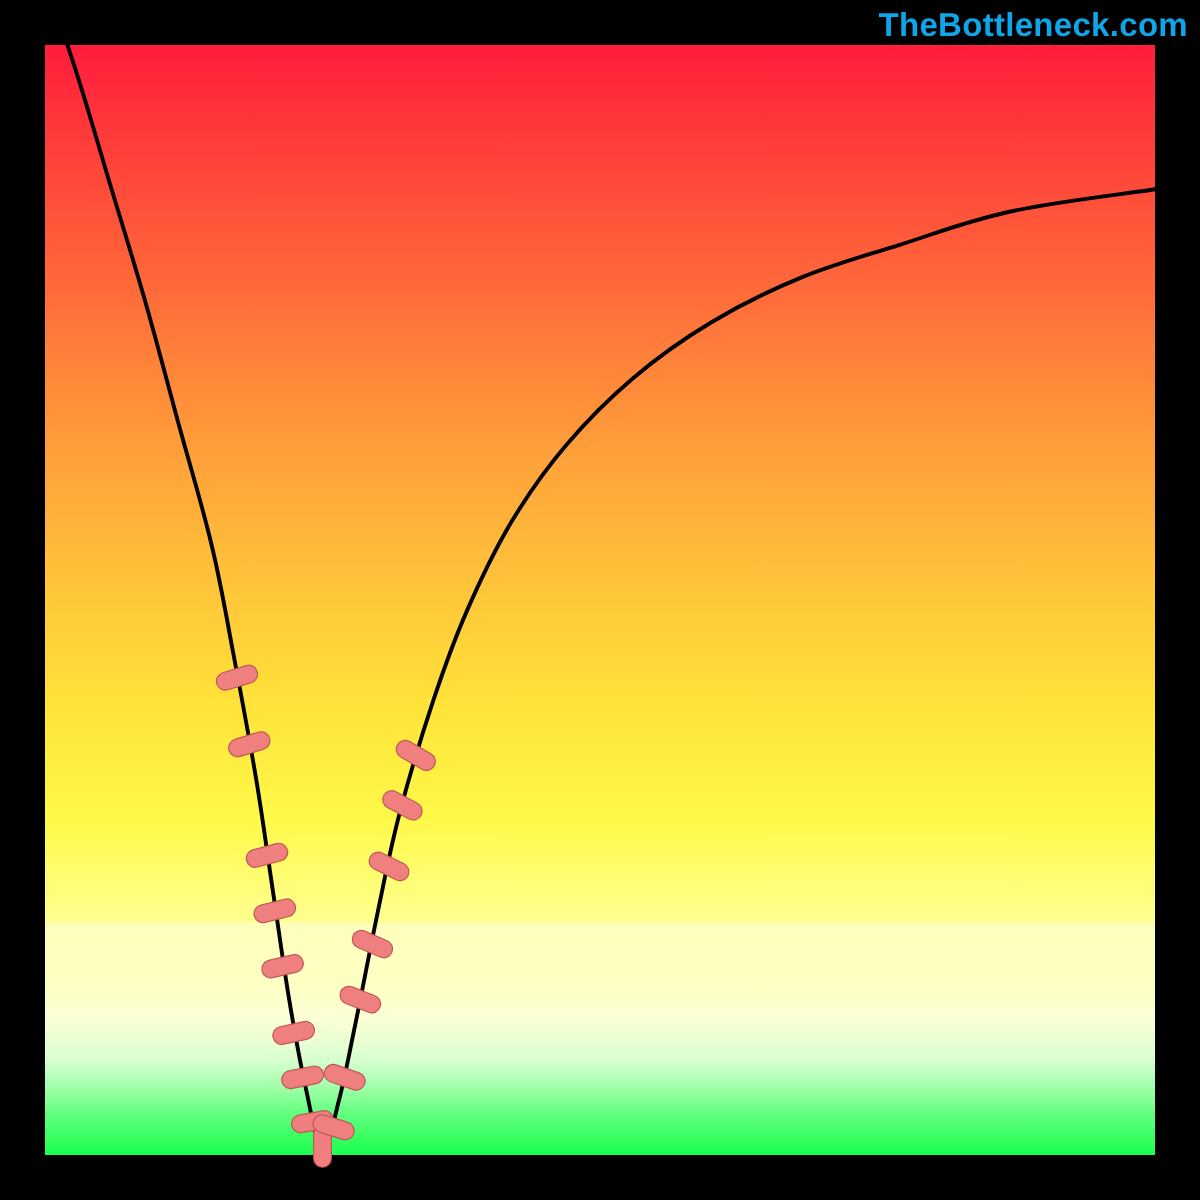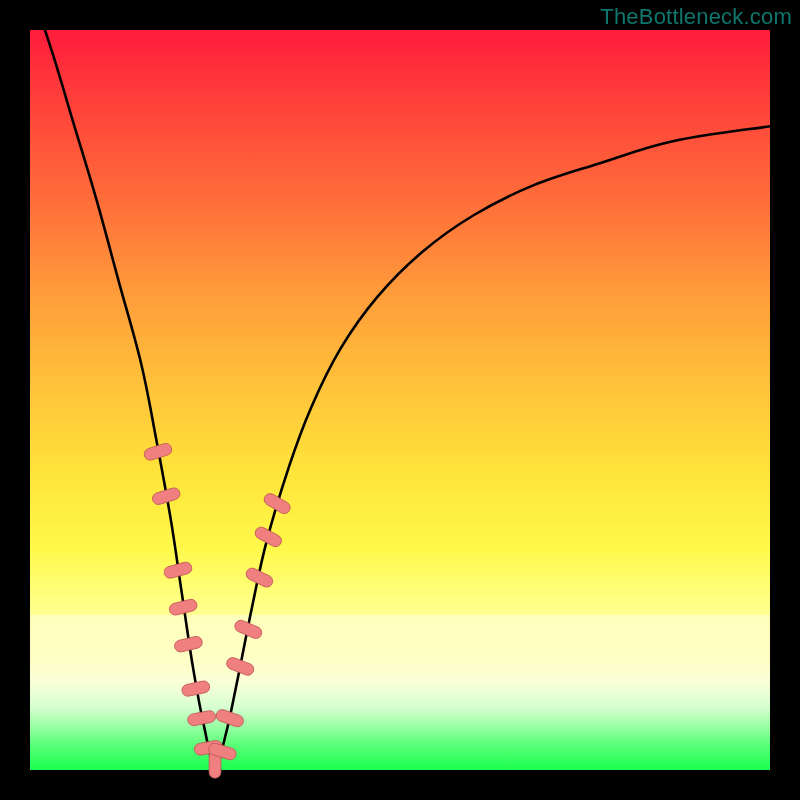--- a/index.html
+++ b/index.html
@@ -59,24 +59,24 @@
     left: 0;
     top: 0;
     width: 740px;
     height: 740px;
     overflow: visible;
   }
   .watermark {
     position: absolute;
     top: 4px;
     right: 8px;
-    color: #0f766e;
+    color: #0ea5e9;
     font-size: 22px;
     letter-spacing: 0.2px;
-    font-weight: 400;
+    font-weight: 700;
   }
 </style>
 </head>
 <body>
 
 <div class="frame">
   <div class="plot-area">
     <div class="highlight-band" id="hband" style="top: 584.6px; height: 66.6px;"></div>
     <svg class="curve" viewBox="0 0 740 740" preserveAspectRatio="none">
       <path id="curvePath" fill="none" stroke="#000000" stroke-width="2.6" stroke-linecap="round" d="M 0.0 -44.4 C 4.0 -32.4, 14.2 -3.1, 22.2 22.2 C 30.2 47.5, 36.4 69.6, 44.4 96.2 C 52.4 122.8, 58.6 142.2, 66.6 170.2 C 74.6 198.2, 80.8 222.3, 88.8 251.6 C 96.8 280.9, 104.3 305.0, 111.0 333.0 C 117.7 361.0, 120.5 379.0, 125.8 407.0 C 131.1 435.0, 135.9 460.4, 140.6 488.4 C 145.3 516.4, 147.7 535.8, 151.7 562.4 C 155.7 589.0, 158.8 612.4, 162.8 636.4 C 166.8 660.4, 169.9 677.6, 173.9 695.6 C 177.9 713.6, 181.0 735.0, 185.0 736.3 C 189.0 737.6, 192.1 718.3, 196.1 703.0 C 200.1 687.7, 202.5 673.8, 207.2 651.2 C 211.9 628.6, 216.7 602.5, 222.0 577.2 C 227.3 551.9, 230.1 535.9, 236.8 510.6 C 243.5 485.3, 251.0 460.6, 259.0 436.6 C 267.0 412.6, 271.9 398.7, 281.2 377.4 C 290.5 356.1, 298.8 338.2, 310.8 318.2 C 322.8 298.2, 333.1 283.7, 347.8 266.4 C 362.5 249.1, 374.9 236.7, 392.2 222.0 C 409.5 207.3, 424.0 197.0, 444.0 185.0 C 464.0 173.0, 480.6 164.7, 503.2 155.4 C 525.8 146.1, 544.5 141.2, 569.8 133.2 C 595.1 125.2, 613.2 117.7, 643.8 111.0 C 674.4 104.3, 722.7 98.9, 740.0 96.2 "></path>

